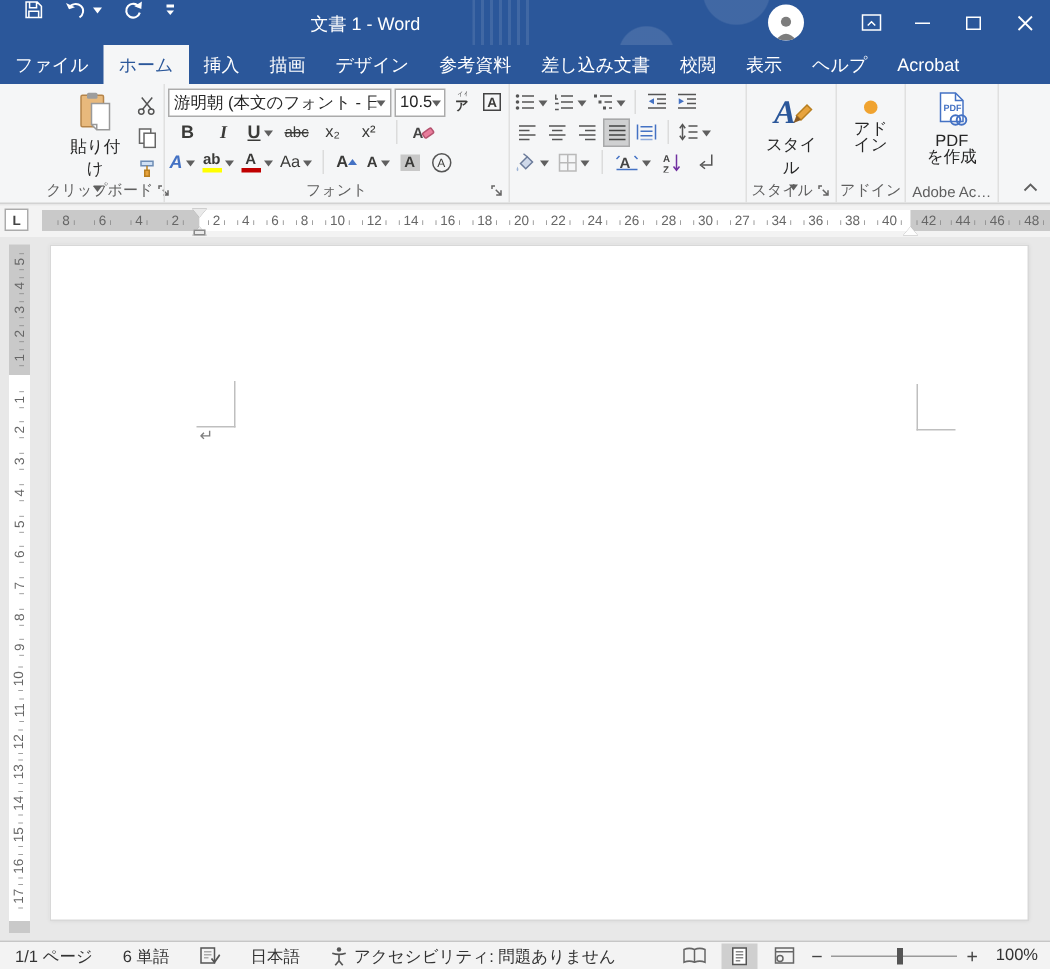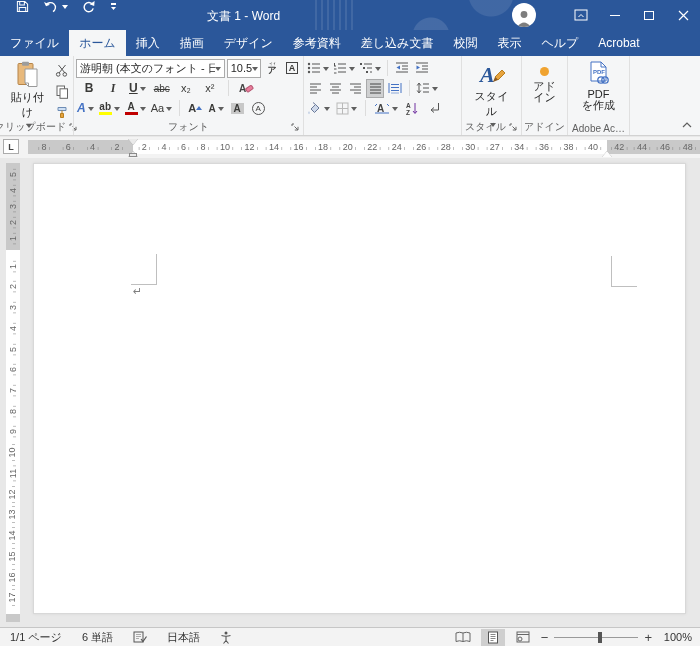--- a/index.html
+++ b/index.html
@@ -156,21 +156,21 @@
   <span class="tab">差し込み文書</span>
   <span class="tab">校閲</span>
   <span class="tab">表示</span>
   <span class="tab">ヘルプ</span>
   <span class="tab">Acrobat</span>
 
 </div>
 
 <div class="ribbon">
 
-  <div class="group" style="width:73px;">
+  <div class="group" style="width:73px;margin-left:36px;">
     <div style="display:flex;">
       <div class="bigbtn">
         <svg width="23" height="27" viewBox="0 0 23 27">
           <rect x="2" y="2.5" width="15" height="21" rx="1" fill="#e8b97c" stroke="#b58449"></rect>
           <rect x="6" y="0.8" width="7" height="4" rx="1" fill="#9d9d9d"></rect>
           <path d="M9 8h12v17.5h-8.5l-3.5-3.5z" fill="#fff" stroke="#9a9a9a"></path>
           <path d="M9 22h3.5v3.5" fill="none" stroke="#9a9a9a"></path>
         </svg>
         <span>貼り付け</span>
         <span class="caret" style="color:#5f5f5f;"></span>
@@ -566,20 +566,21 @@
         <path d="M3 3.5h5 M3 5.5h5 M3 7.5h3" stroke="#aaa"></path>
         <path d="M8 8 l2 2.5 3.5 -5" fill="none" stroke="#555" stroke-width="1.2"></path>
       </svg>
   </span>
   <span class="item">日本語</span>
   <span class="item">
     <svg width="12" height="13" viewBox="0 0 12 13">
         <circle cx="6" cy="2" r="1.5" fill="#555"></circle>
         <path d="M1.5 4.5 Q6 6 10.5 4.5 M6 5.5v4 M6 9.5 L3.5 12.5 M6 9.5 L8.5 12.5" fill="none" stroke="#555" stroke-width="1.1"></path>
       </svg>
+    <span>アクセシビリティ: 問題ありません</span>
   </span>
   <div class="sb-right">
     <span class="viewbtn">
       <svg width="16" height="12" viewBox="0 0 16 12">
           <path d="M8 2 Q4.5 0.5 1 2 V10.5 Q4.5 9 8 10.5 Q11.5 9 15 10.5 V2 Q11.5 0.5 8 2 Z M8 2v8.5" fill="none" stroke="#666"></path>
         </svg>
     </span>
     <span class="viewbtn active">
       <svg width="12" height="13" viewBox="0 0 12 13">
           <rect x="1.5" y="1" width="9" height="11" fill="#fff" stroke="#555"></rect>

